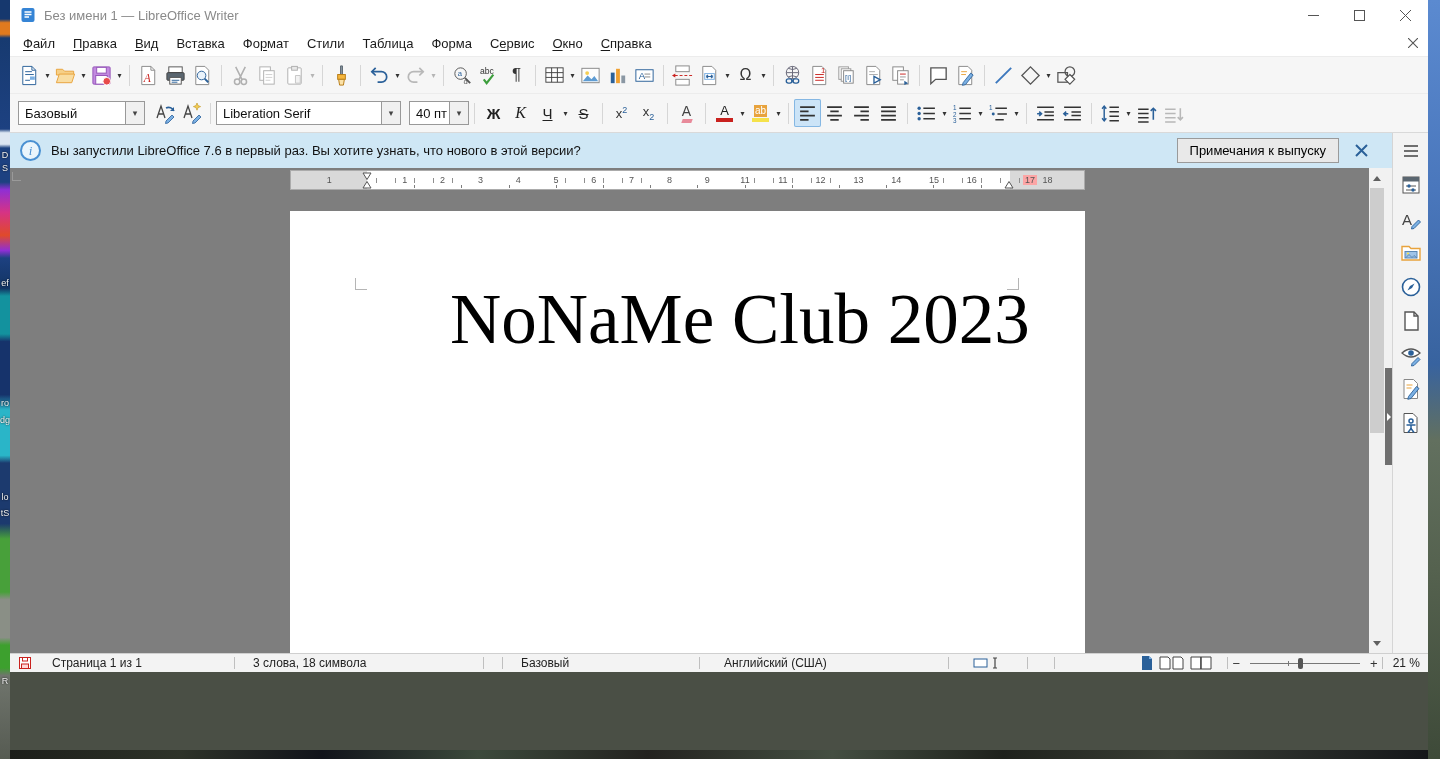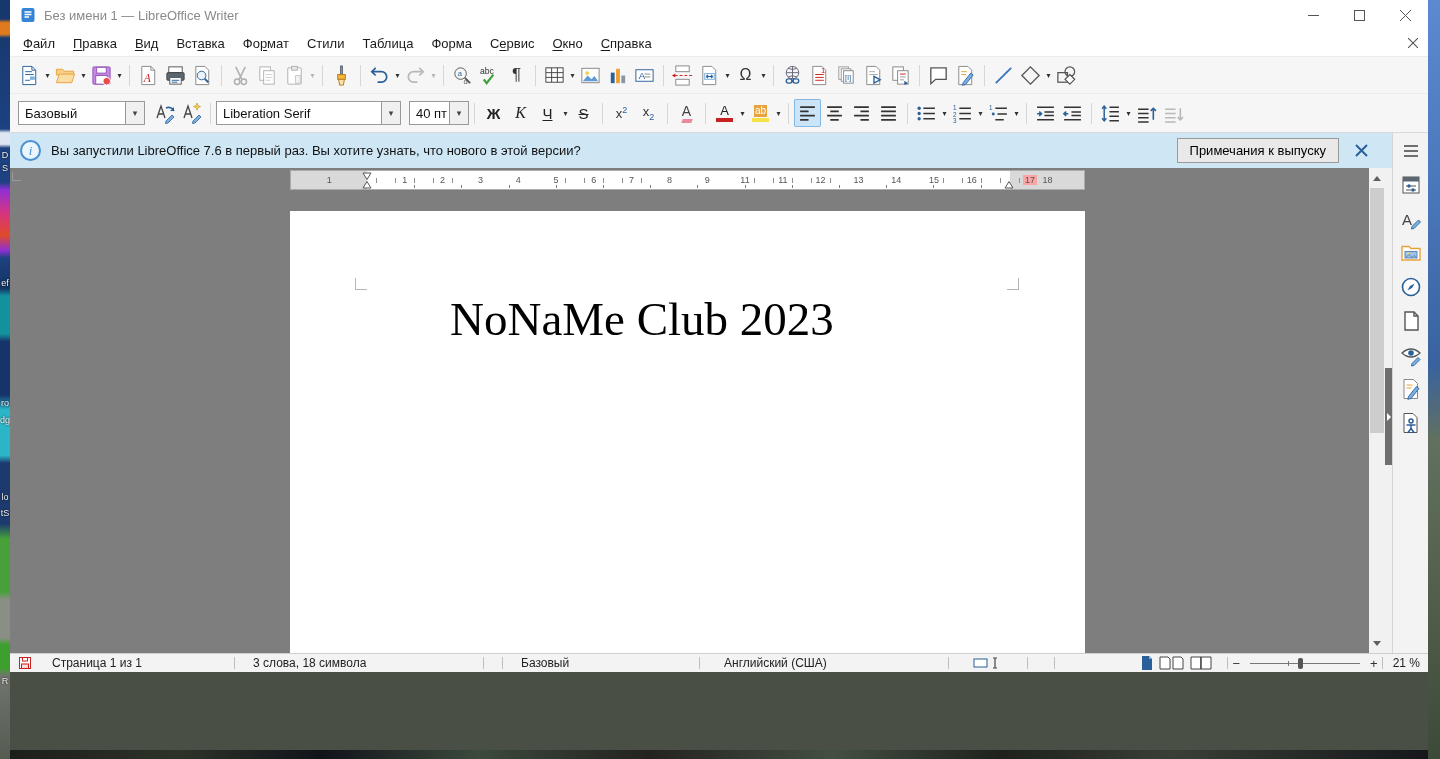--- a/index.html
+++ b/index.html
@@ -67,21 +67,21 @@
   .ruler-tabs { position:absolute; left:76px; bottom:1px; width:643px; height:3px;
     background:repeating-linear-gradient(90deg, #7d7d7d 0 1px, transparent 1px 47.2px); }
   .ruler-num { position:absolute; top:50%; transform:translate(-50%,-50%); font-size:9px; color:#555; padding:0 2px; line-height:10px; }
   .rmarker { position:absolute; top:0; }
   .ruler-corner { position:absolute; left:2px; top:4px; width:9px; height:9px; border-left:1px solid #9a9a9a; border-bottom:1px solid #9a9a9a; }
 
   .page { position:absolute; left:280px; top:43px; width:795px; height:520px; background:#fff; }
   .pcorner { position:absolute; width:12px; height:12px; }
   .pcorner.tl { left:65px; top:67px; border-left:1px solid #b5b5b5; border-bottom:1px solid #b5b5b5; }
   .pcorner.tr { left:717px; top:67px; border-right:1px solid #b5b5b5; border-bottom:1px solid #b5b5b5; }
-  .doc-text { position:absolute; left:160px; top:80px; font-family:"Liberation Serif",serif; font-size:47px; color:#000; line-height:56px; white-space:nowrap; }
+  .doc-text { position:absolute; left:160px; top:80px; font-family:"Liberation Serif",serif; font-size:71px; color:#000; line-height:56px; white-space:nowrap; }
 
   .vscroll { width:16px; background:#f1f1f1; position:relative; flex:none; }
   .sbarrow { position:absolute; left:0; width:16px; height:16px; display:flex; align-items:center; justify-content:center; }
   .sbarrow.up { top:2px; } .sbarrow.down { bottom:2px; }
   .tri-up { border-left:4px solid transparent; border-right:4px solid transparent; border-bottom:5px solid #606060; }
   .tri-down { border-left:4px solid transparent; border-right:4px solid transparent; border-top:5px solid #606060; }
   .sthumb { position:absolute; left:1px; top:20px; width:14px; height:245px; background:#cdcdcd; }
 
   .splitcol { width:7px; background:#f1f1f1; position:relative; flex:none; }
   .splithandle { position:absolute; top:200px; left:0; width:7px; height:97px; background:#6f6f6f; display:flex; align-items:center; justify-content:center; }

